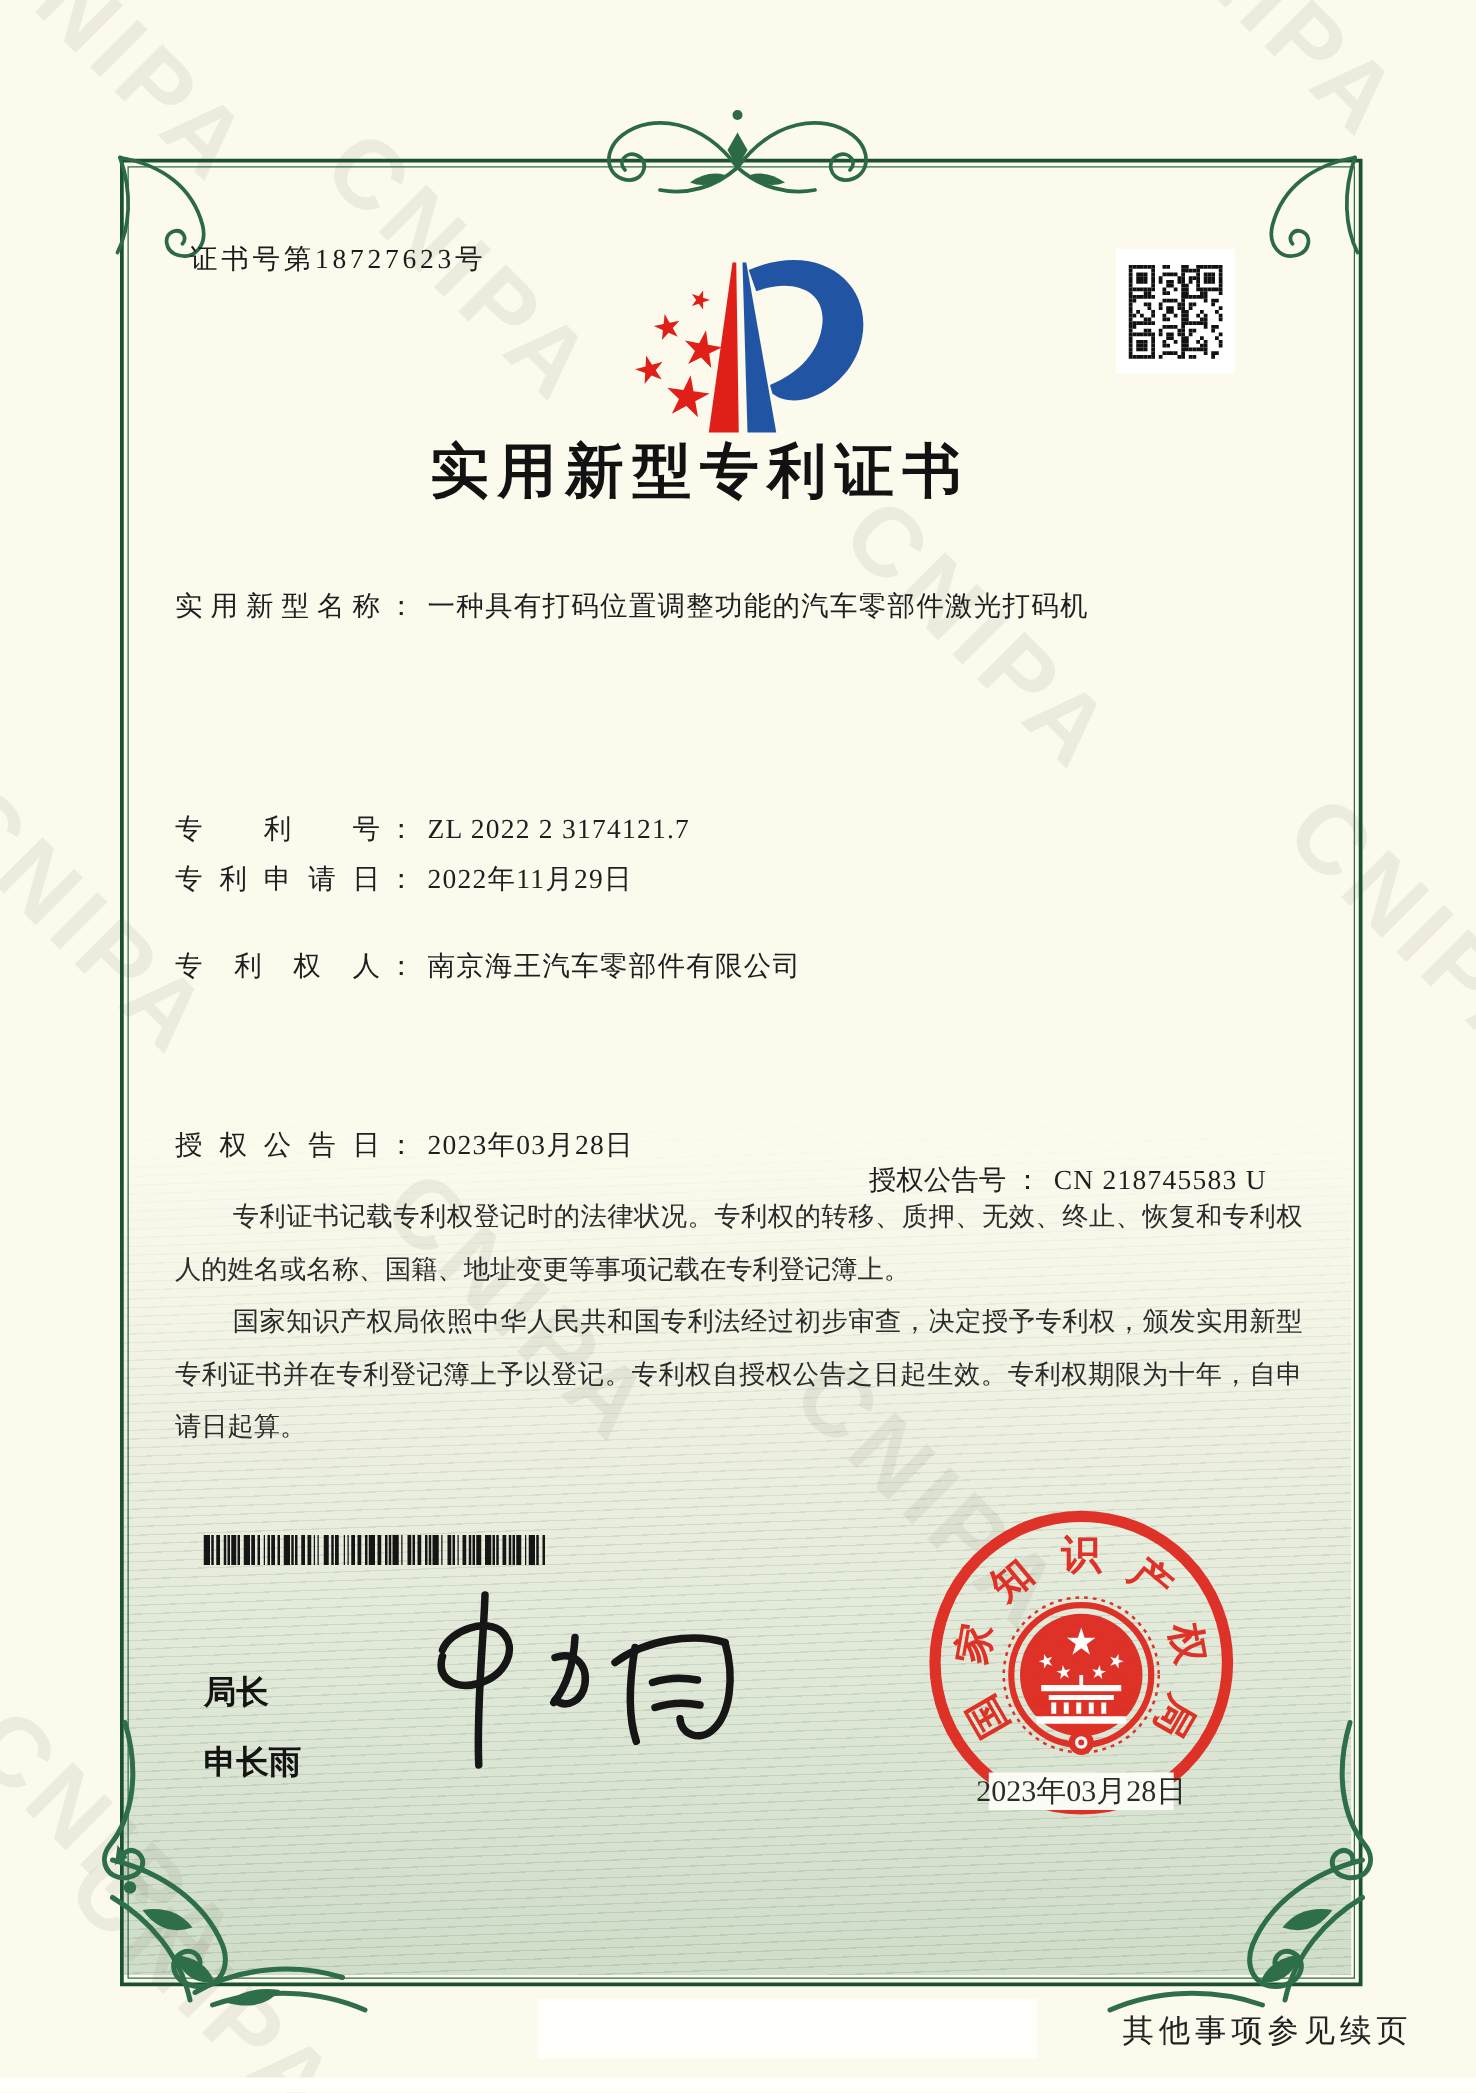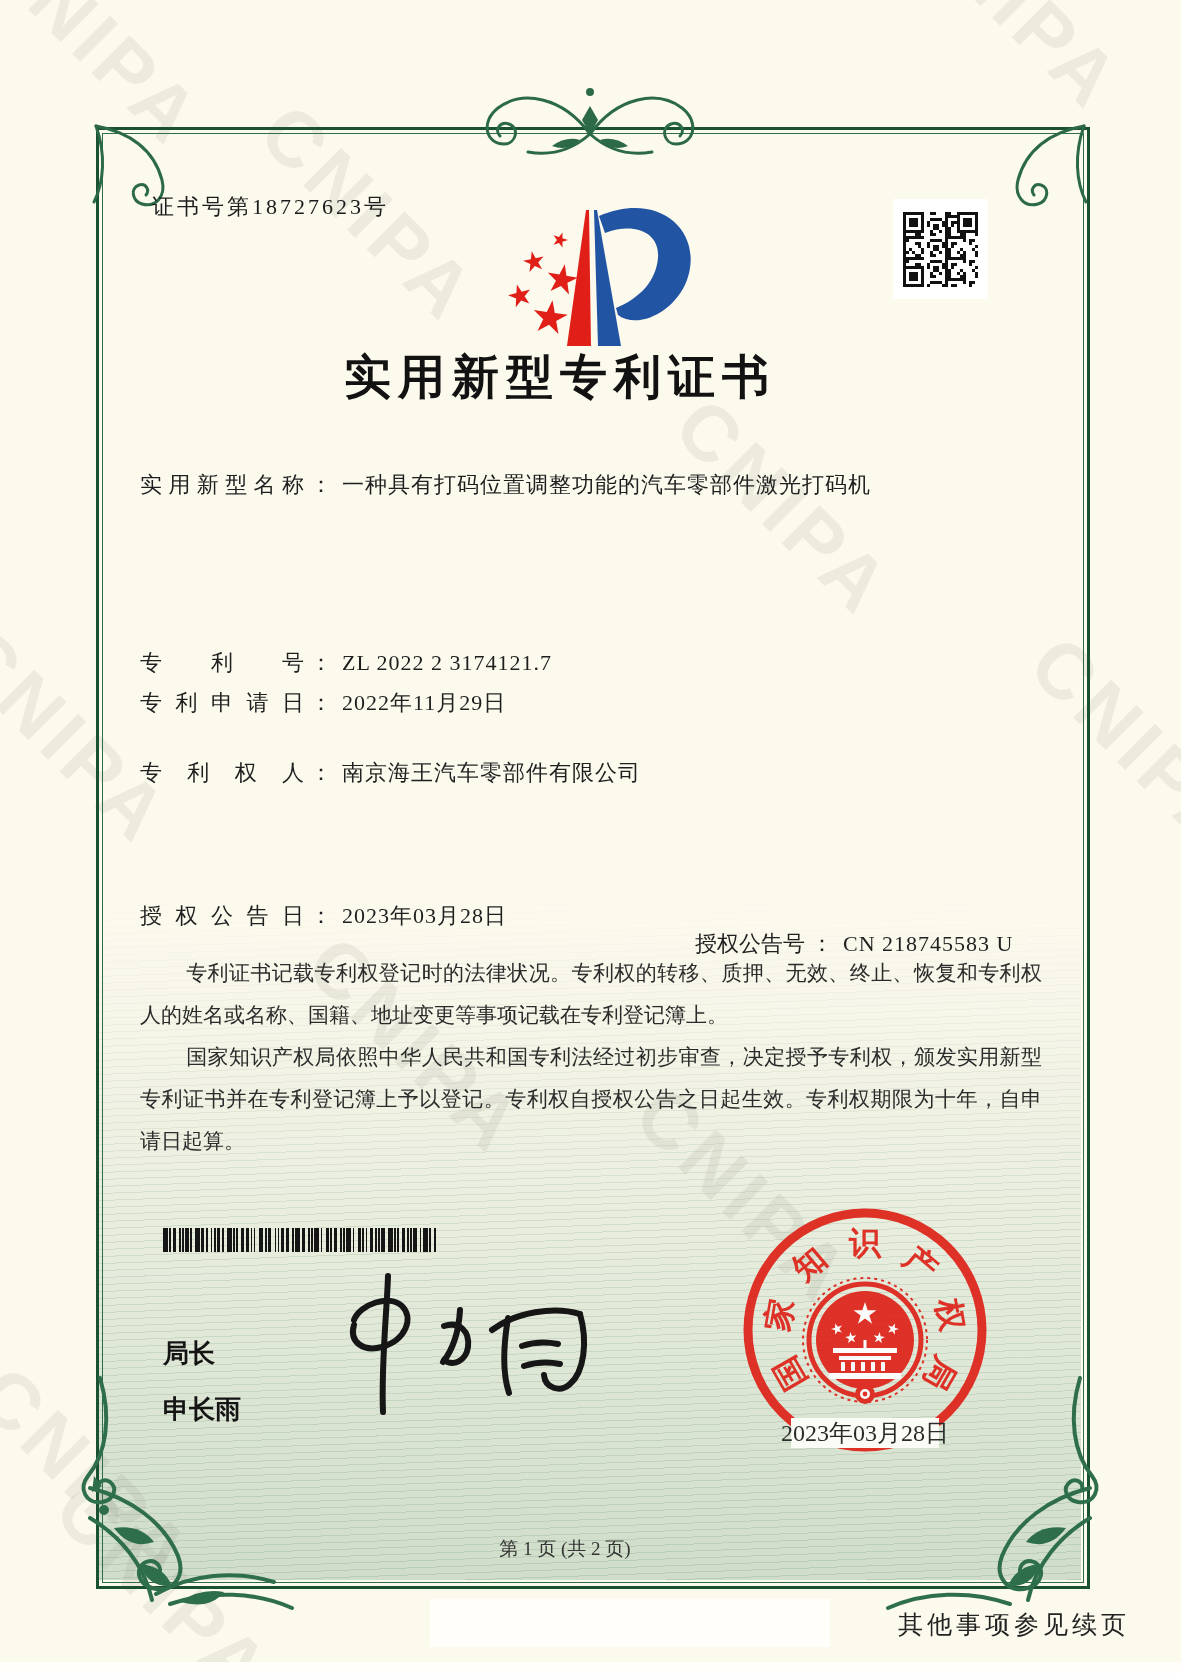--- a/index.html
+++ b/index.html
@@ -1003,19 +1003,18 @@
           </g>
           <circle cx="0" cy="54" r="10" fill="#de241a"></circle>
           <circle cx="0" cy="54" r="5" fill="#fff"></circle>
           <circle cx="0" cy="54" r="2.4" fill="#de241a"></circle>
         </g>
         <rect x="54" y="216" width="148" height="30" fill="#fffef9"></rect>
         <text x="128" y="239" font-family="'Liberation Serif','DejaVu Serif',serif" font-size="24" fill="#1d1d1d" text-anchor="middle">2023年03月28日</text>
       </g>
     </svg>
 
-    <div class="footer">第 1 页 (共 2 页)</div>
 
     <div class="note-band"></div>
     <div class="note">其他事项参见续页</div>
     <div class="bottom-bar"></div>
   </div>
 </div>
 
 </body></html>

